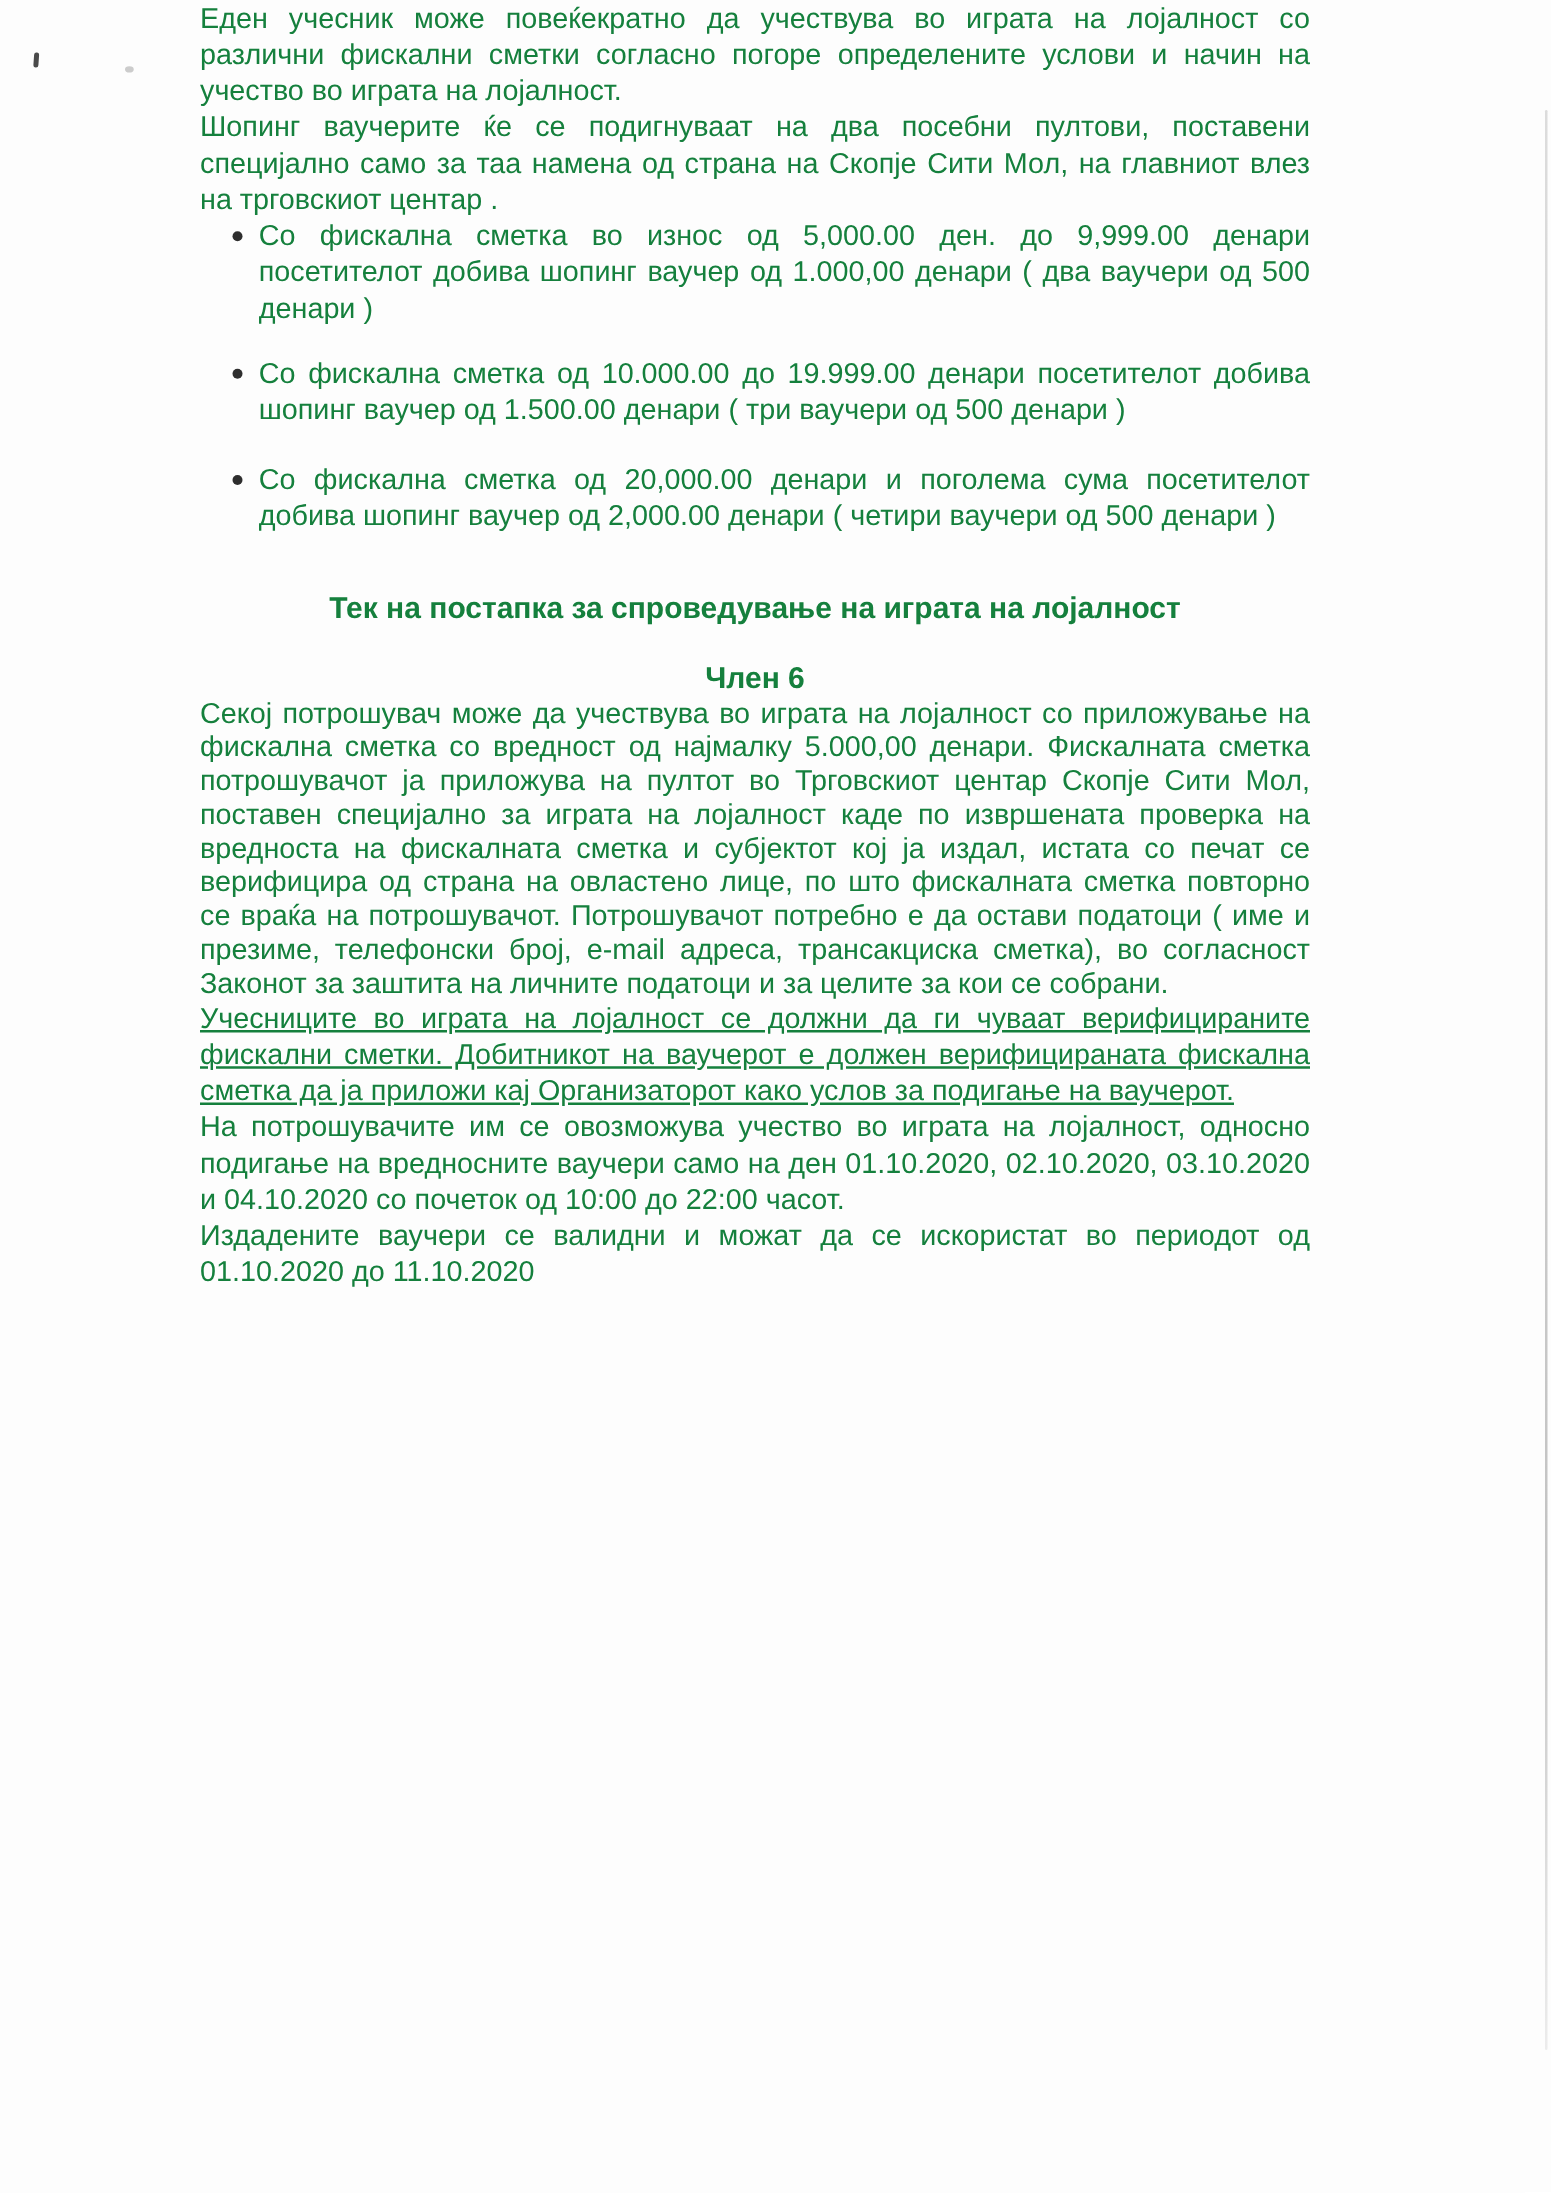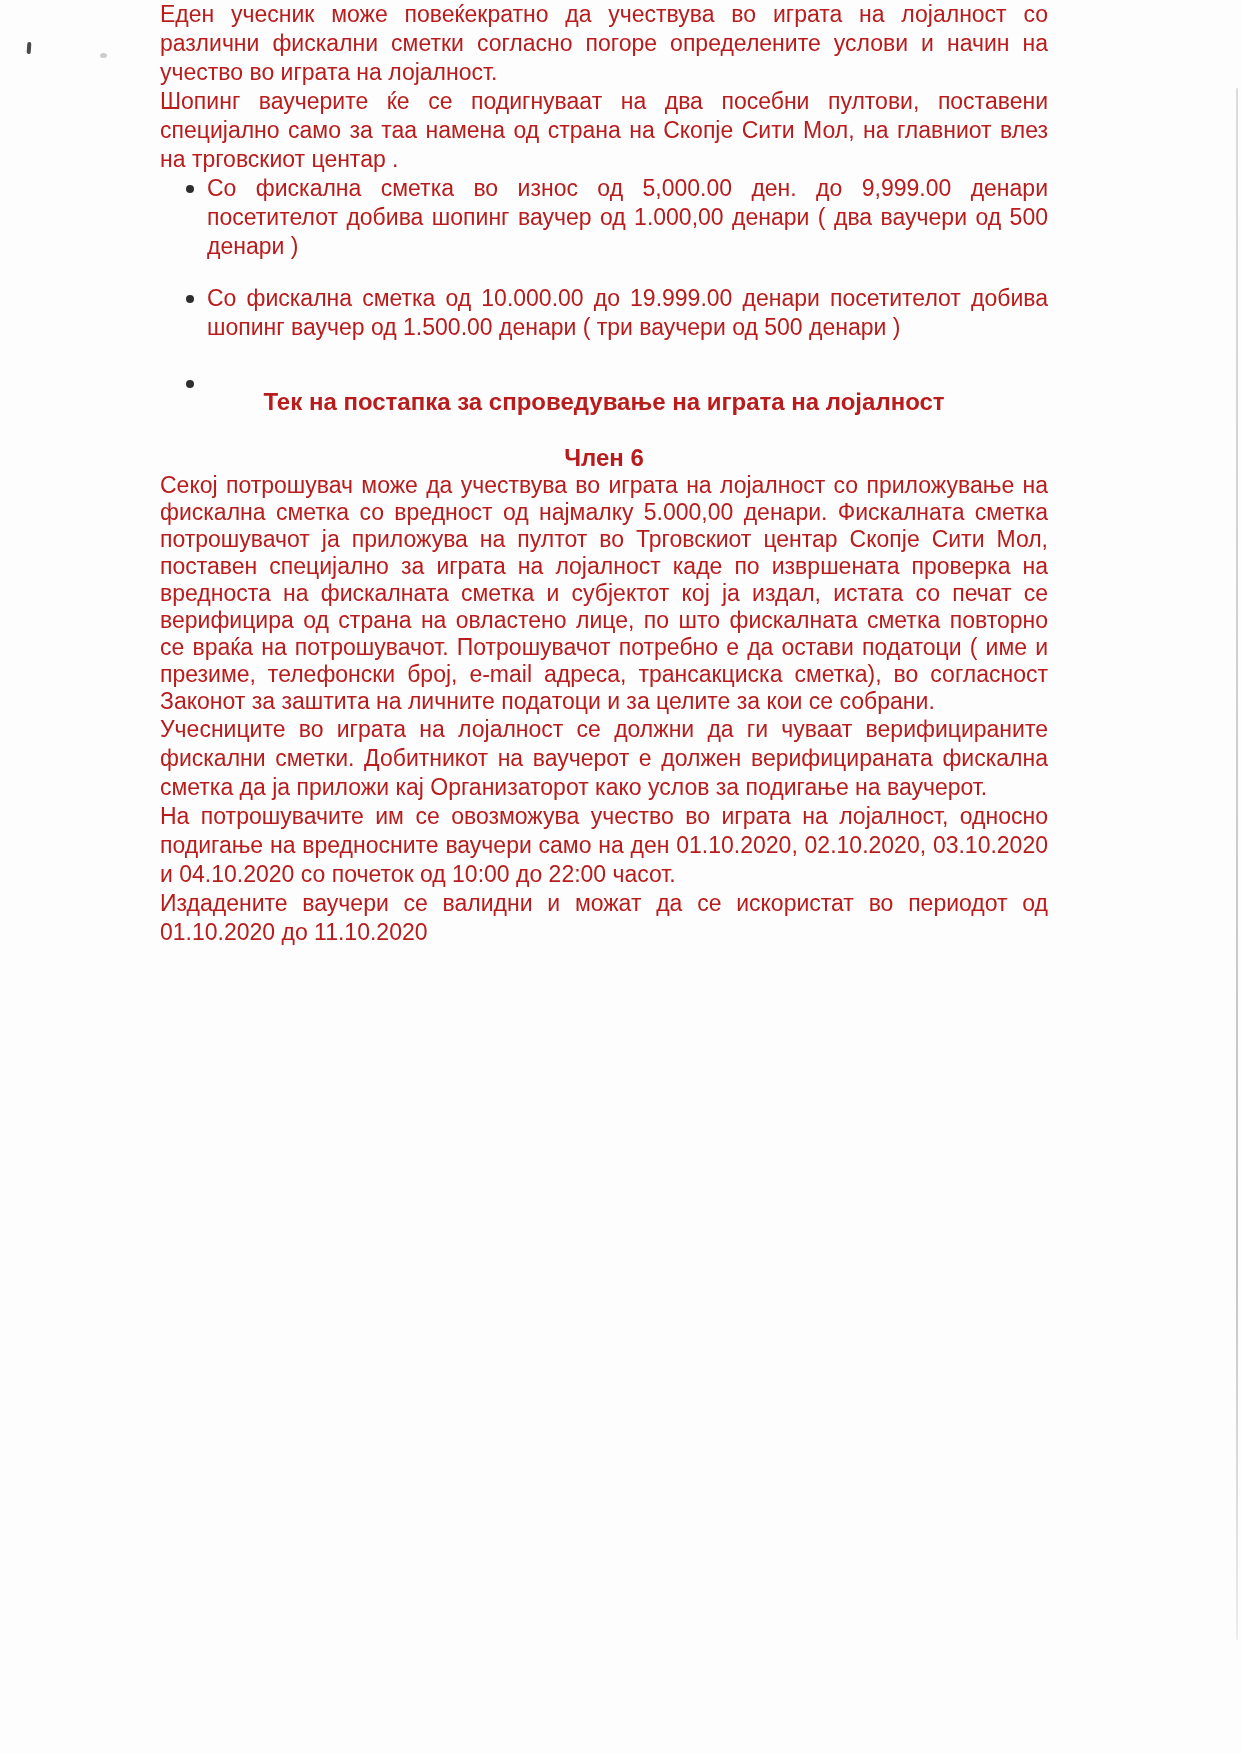--- a/index.html
+++ b/index.html
@@ -3,38 +3,38 @@
 <meta charset="utf-8">
 <title>Document</title>
 <style>
   html, body { margin: 0; padding: 0; background: #ffffff; }
   .page {
     position: relative;
     width: 1241px;
     height: 1754px;
     background: #fdfdfd;
     font-family: "Liberation Sans", sans-serif;
-    color: #b91c1c;
+    color: #15803d;
     overflow: hidden;
   }
   .content {
     position: absolute;
     top: 0;
     left: 160px;
     width: 888px;
     font-size: 23px;
     line-height: 29px;
   }
   .content p { margin: 0; text-align: justify; }
   .p1  { margin-top: 142px; }
   .p2a { margin-top: 44px; }
   .p2b { margin-top: 0; }
   .p3  { margin-top: 17px; }
   .p4  { margin-top: 1px; line-height: 27px; }
-  .p5  { margin-top: 29px; }
+  .p5  { margin-top: 29px; text-decoration: underline; }
   .p6  { margin-top: 18px; }
   .p7  { margin-top: 21px; }
   ul.tiers { list-style: none; margin: 0; padding: 0; }
   ul.tiers li {
     position: relative;
     padding-left: 47px;
     text-align: justify;
   }
   .li1 { }
   .li2 { margin-top: 23px; }
@@ -102,20 +102,21 @@
       <li class="li1">
         <span class="dot"></span>
         <span>Со фискална сметка во износ од 5,000.00 ден. до 9,999.00 денари посетителот добива шопинг ваучер од 1.000,00 денари ( два ваучери од 500 денари )</span>
       </li>
       <li class="li2">
         <span class="dot"></span>
         <span>Со фискална сметка од 10.000.00 до 19.999.00 денари посетителот добива шопинг ваучер од 1.500.00 денари ( три ваучери од 500 денари )</span>
       </li>
       <li class="li3">
         <span class="dot"></span>
+        <span>Со фискална сметка од 20,000.00 денари и поголема сума посетителот добива шопинг ваучер од 2,000.00 денари ( четири ваучери од 500 денари )</span>
       </li>
     </ul>
 
     <h2 class="section-heading">Тек на постапка за спроведување на играта на лојалност</h2>
 
     <h3 class="article-heading">Член 6</h3>
 
     <p class="p4">Секој потрошувач може да учествува во играта на лојалност со приложување на фискална сметка со вредност од најмалку 5.000,00 денари. Фискалната сметка потрошувачот ја приложува на пултот во Трговскиот центар Скопје Сити Мол, поставен специјално за играта на лојалност каде по извршената проверка на вредноста на фискалната сметка и субјектот кој ја издал, истата со печат се верифицира од страна на овластено лице, по што фискалната сметка повторно се враќа на потрошувачот. Потрошувачот потребно е да остави податоци ( име и презиме, телефонски број, e-mail адреса, трансакциска сметка), во согласност Законот за заштита на личните податоци и за целите за кои се собрани.</p>
 
     <p class="p5">Учесниците во играта на лојалност се должни да ги чуваат верифицираните фискални сметки. Добитникот на ваучерот е должен верифицираната фискална сметка да ја приложи кај Организаторот како услов за подигање на ваучерот.</p>

